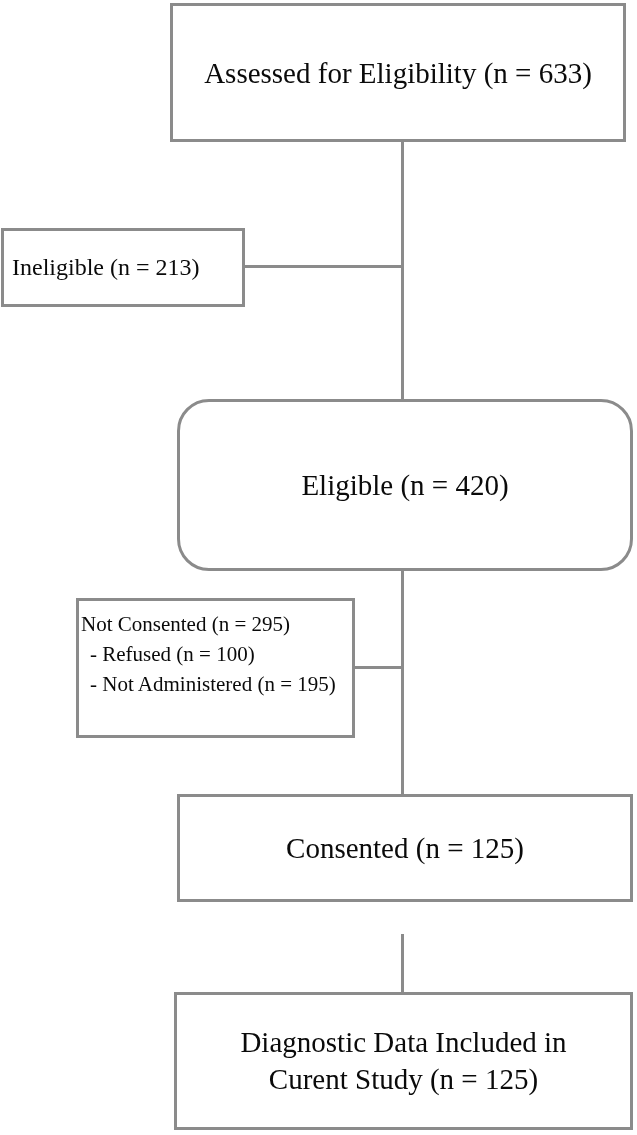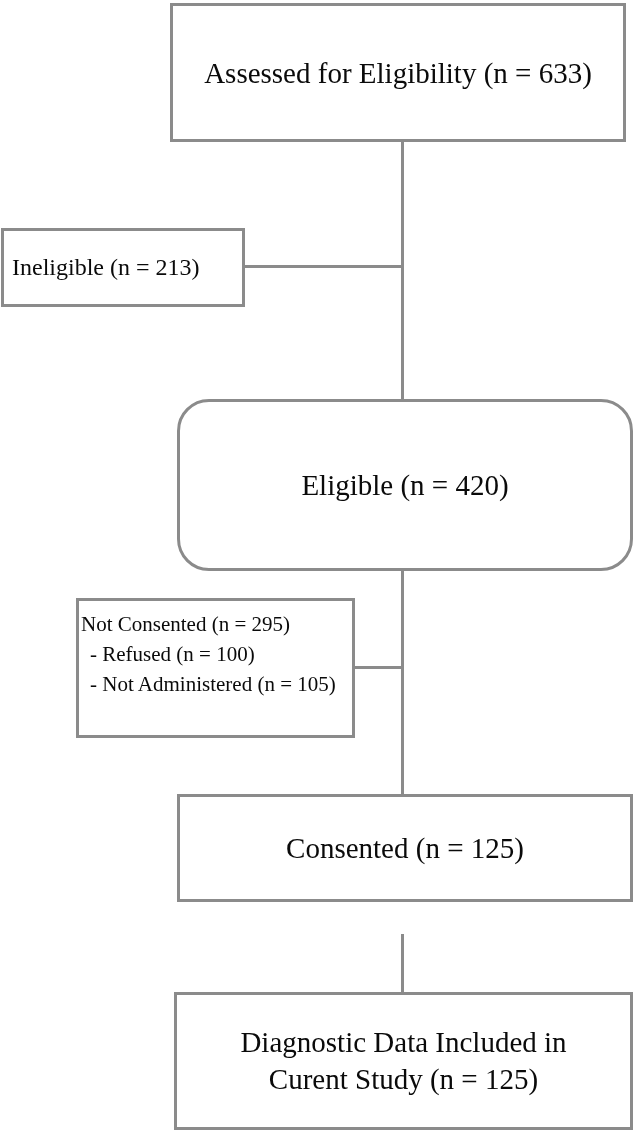--- a/index.html
+++ b/index.html
@@ -77,21 +77,21 @@
     <span class="side-label">Ineligible (n = 213)</span>
   </div>
 
   <div class="fc-box center-box box-eligible">
     <span class="big-label">Eligible (n = 420)</span>
   </div>
 
   <div class="fc-box box-notconsented">
     <div class="head-line">Not Consented (n = 295)</div>
     <div class="sub-line">- Refused (n = 100)</div>
-    <div class="sub-line">- Not Administered (n = 105)</div>
+    <div class="sub-line">- Not Administered (n = 195)</div>
   </div>
 
   <div class="fc-box center-box box-consented">
     <span class="big-label">Consented (n = 125)</span>
   </div>
 
   <div class="fc-box center-box box-diagnostic">
     <div class="wrap-line">Diagnostic Data Included in</div>
     <div class="wrap-line">Curent Study (n = 125)</div>
   </div>

